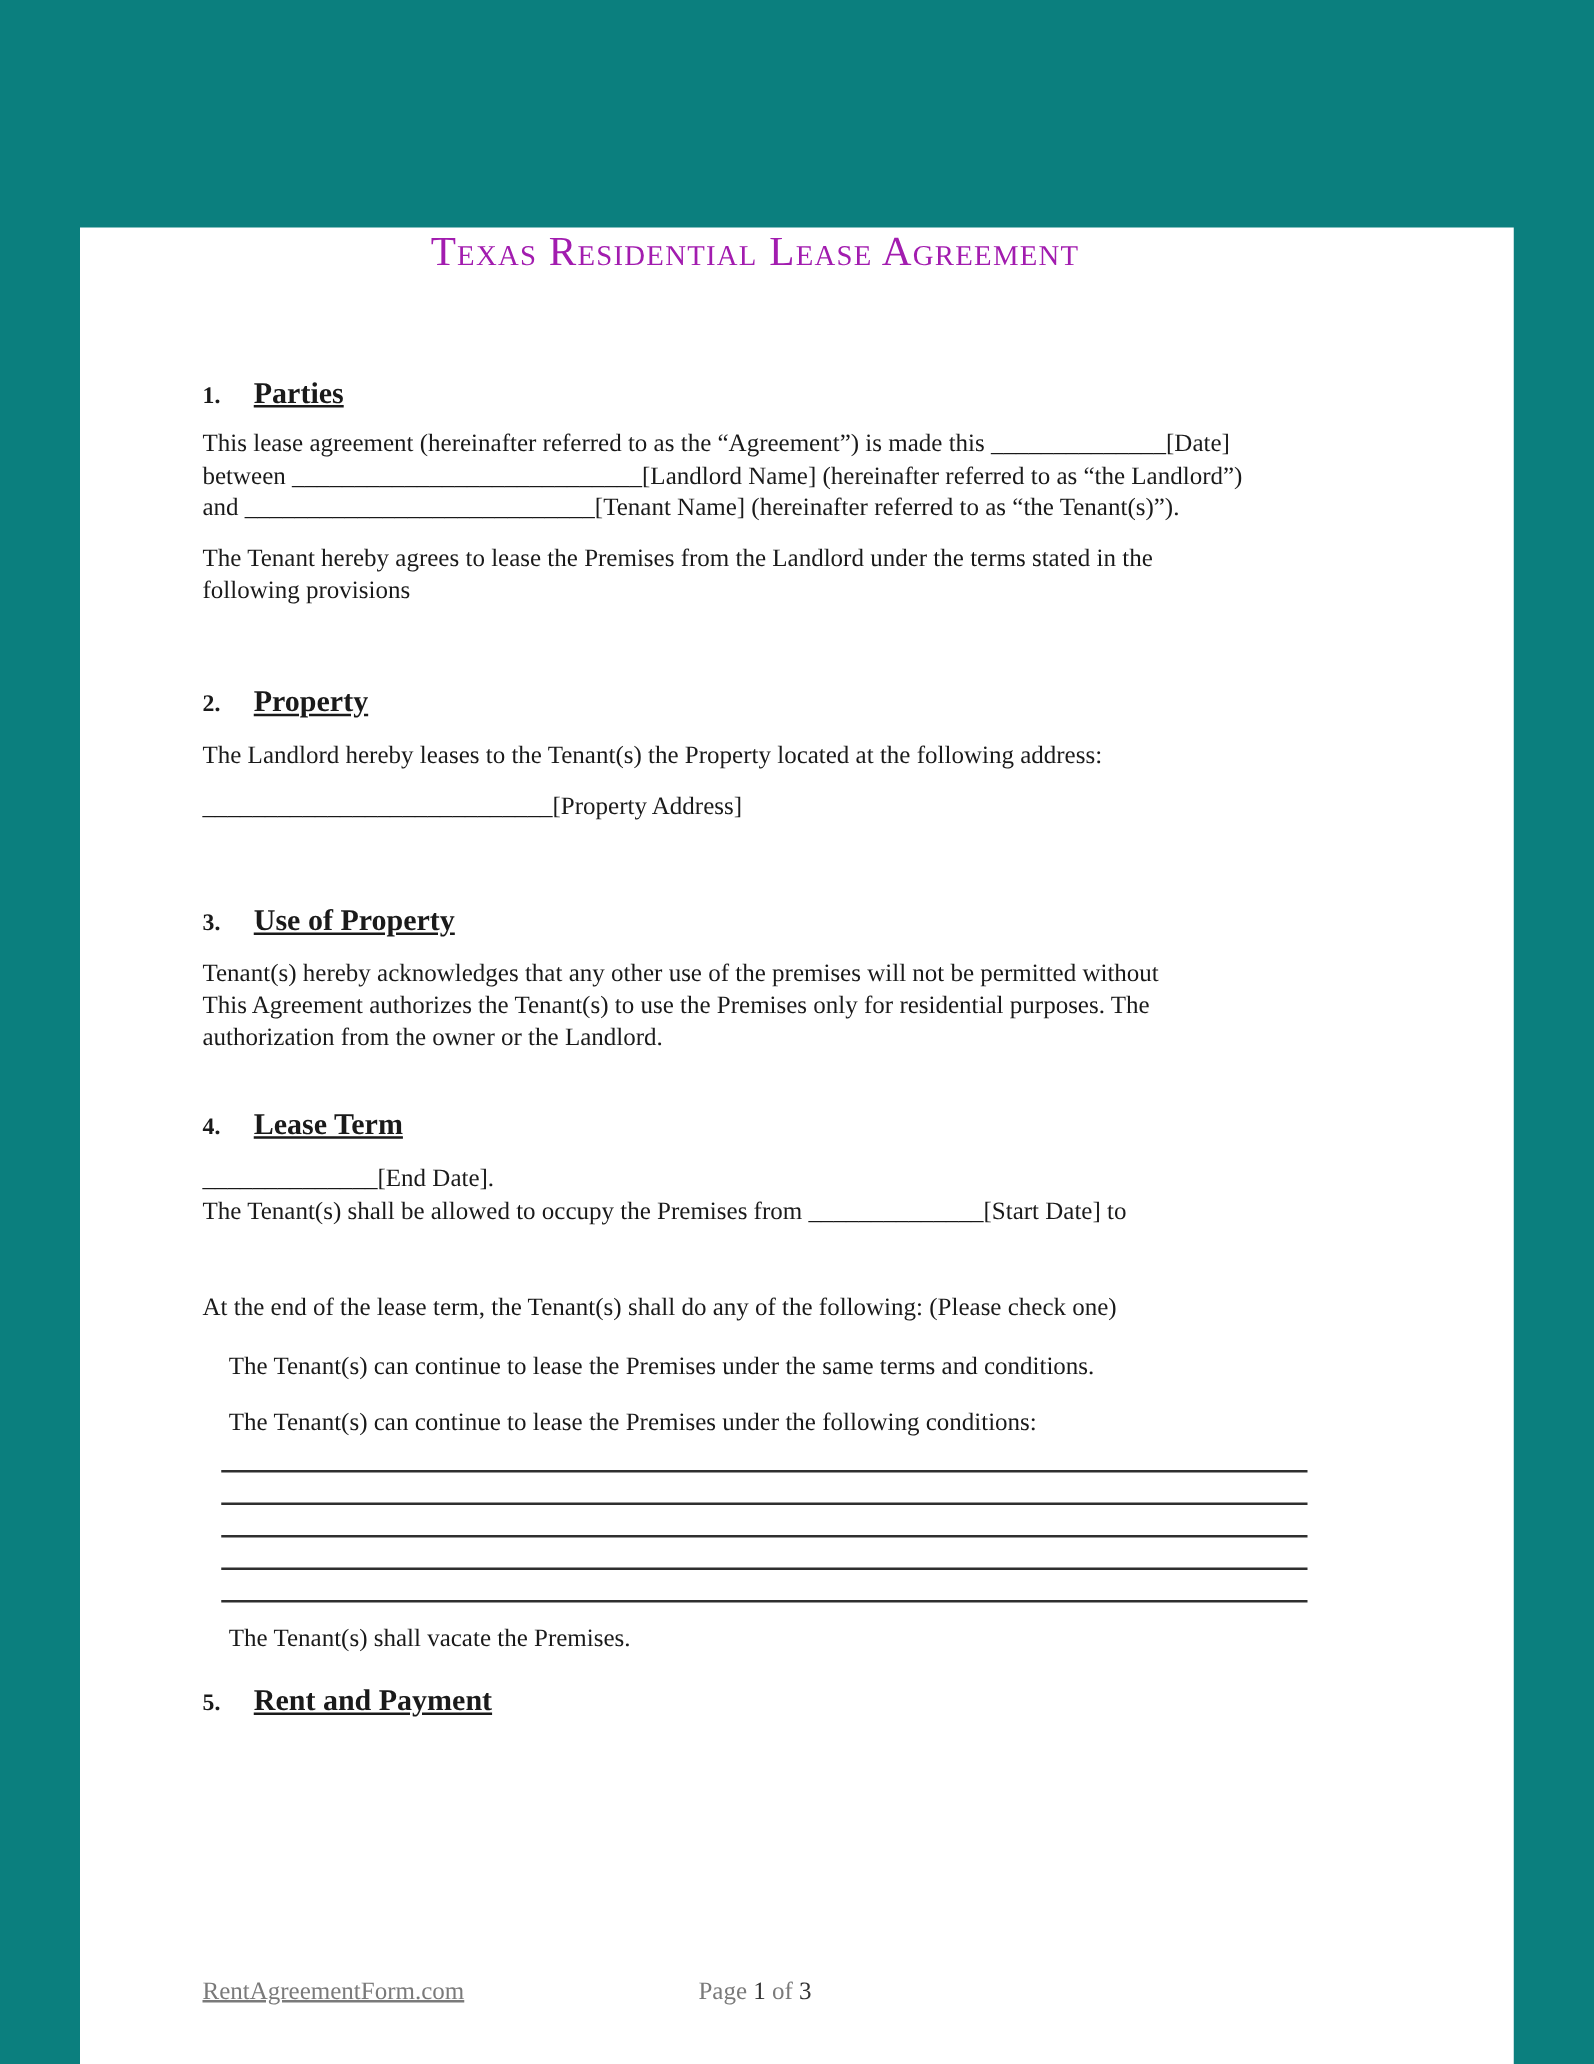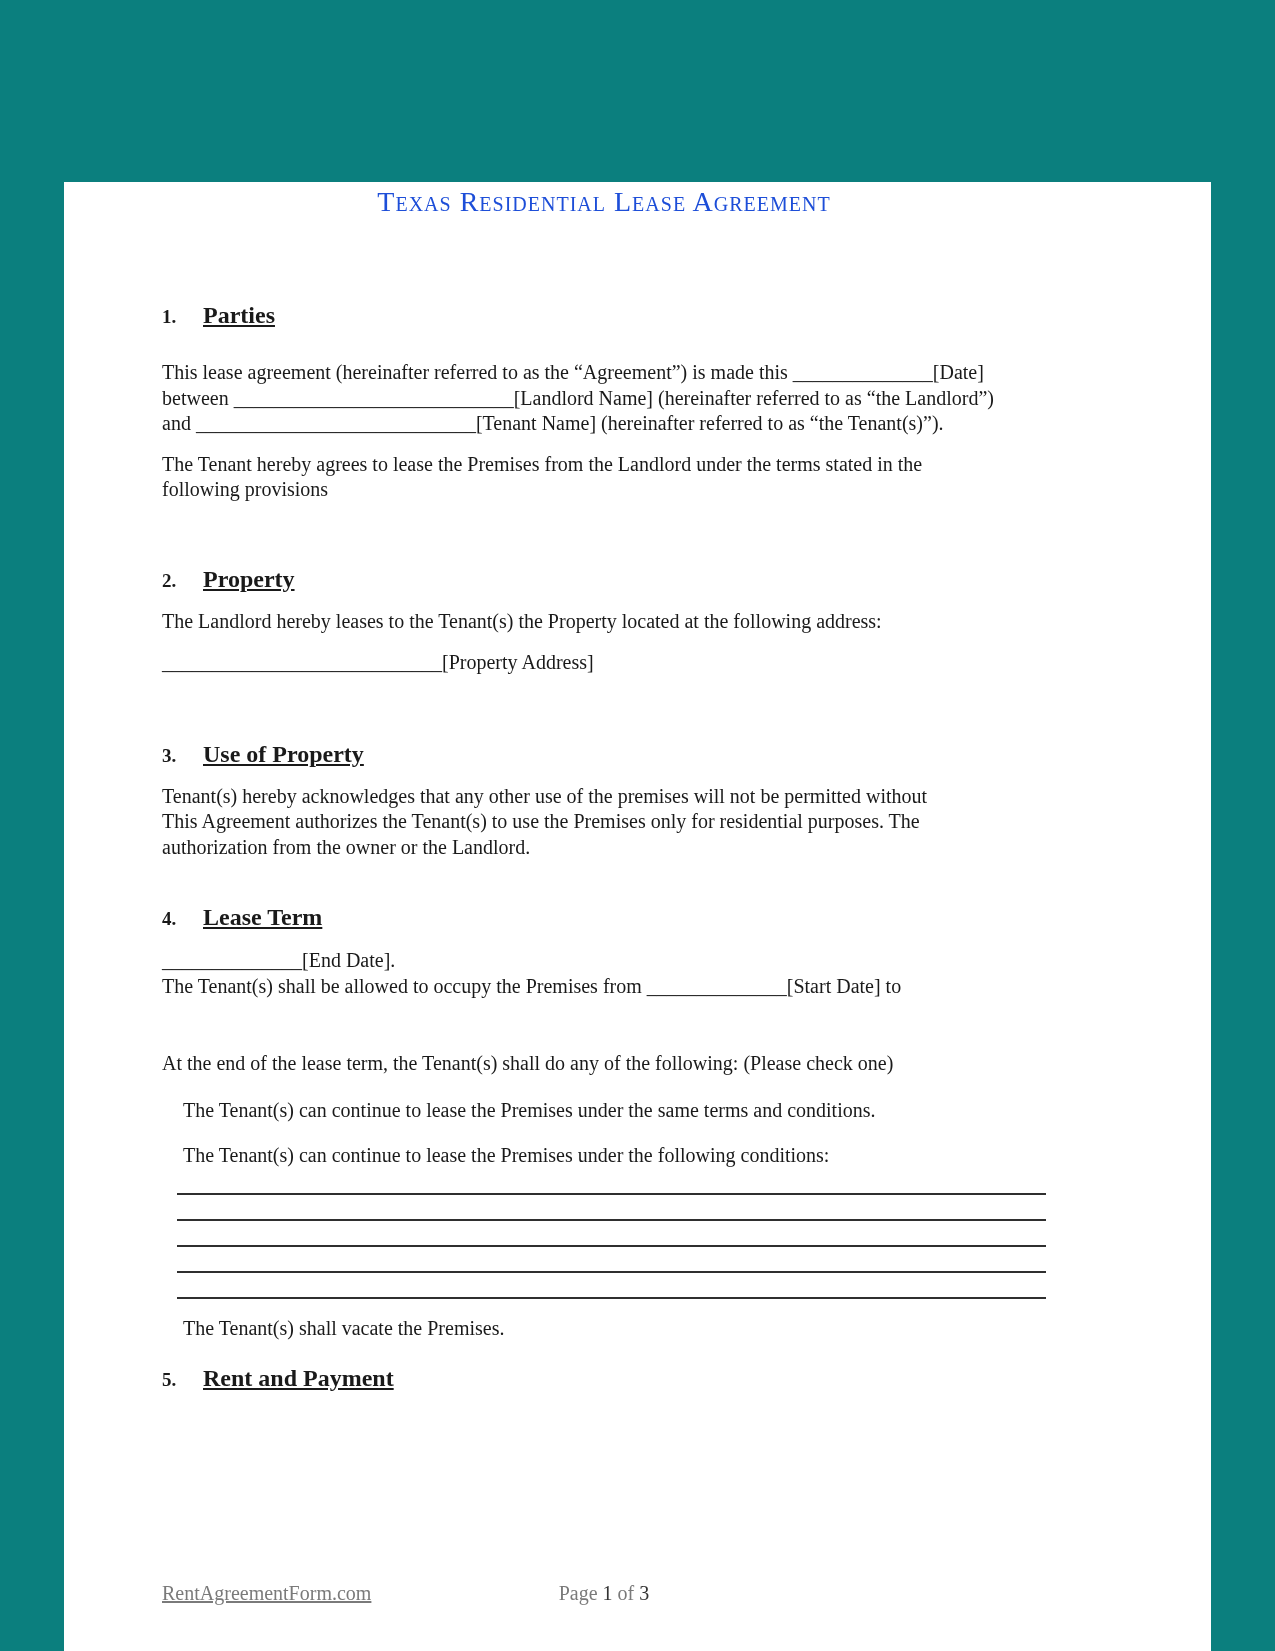--- a/index.html
+++ b/index.html
@@ -15,26 +15,26 @@
     width: 1147px;
     min-height: 1485px;
     margin: 0 auto;
     background: #ffffff;
     position: relative;
     padding: 0 165px 0 98px;
   }
   .title {
     margin: 100px 0 0;
     text-align: center;
-    font-size: 28px;
+    font-size: 33px;
     line-height: 40px;
     font-weight: 400;
     font-variant: small-caps;
     letter-spacing: 1px;
-    color: #1d4ed8;
+    color: #a21caf;
     white-space: nowrap;
   }
   .heading {
     display: flex;
     align-items: baseline;
     line-height: 30px;
   }
   .heading .num {
     flex: none;
     width: 41px;
@@ -58,21 +58,21 @@
     line-height: 25.5px;
     white-space: nowrap;
   }
   .option.final { }
   .rules { margin-left: 15px; }
   .rule {
     height: 26px;
     border-bottom: 2px solid #2f2f2f;
   }
   #h1 { margin-top: 78px; }
-  #p1 { margin-top: 28px; }
+  #p1 { margin-top: 11px; }
   #p2 { margin-top: 15px; }
   #h2 { margin-top: 61px; }
   #p3 { margin-top: 13px; }
   #p4 { margin-top: 16px; }
   #h3 { margin-top: 63px; }
   #p5 { margin-top: 13px; }
   #h4 { margin-top: 42px; }
   #p6 { margin-top: 14px; }
   #at-end { margin-top: 52px; font-size: 20px; line-height: 25.5px; white-space: nowrap; }
   #opt1 { margin-top: 21px; }

